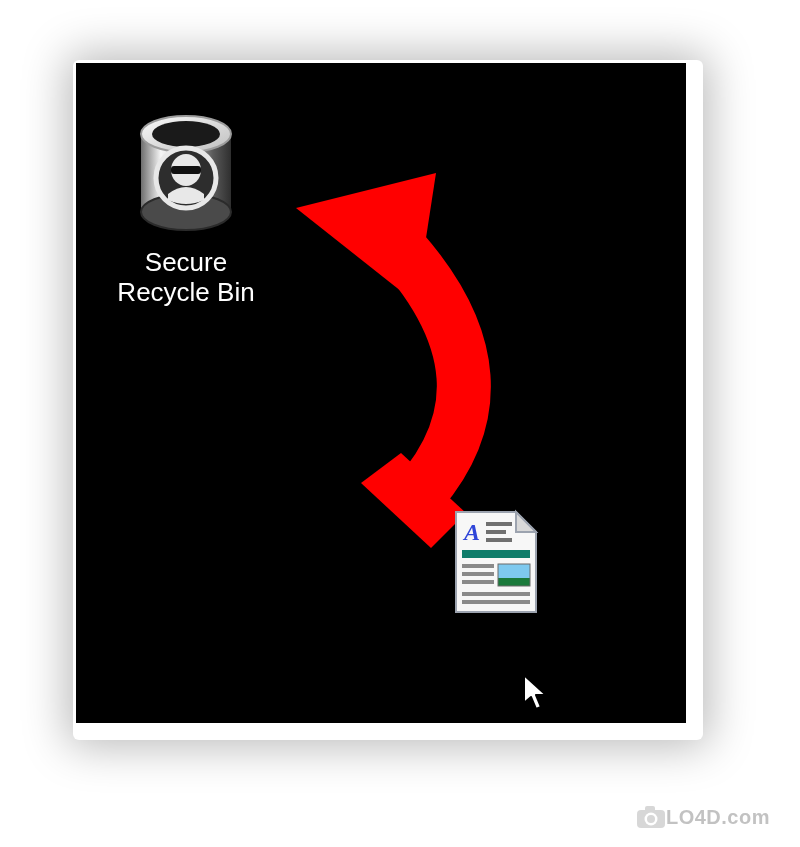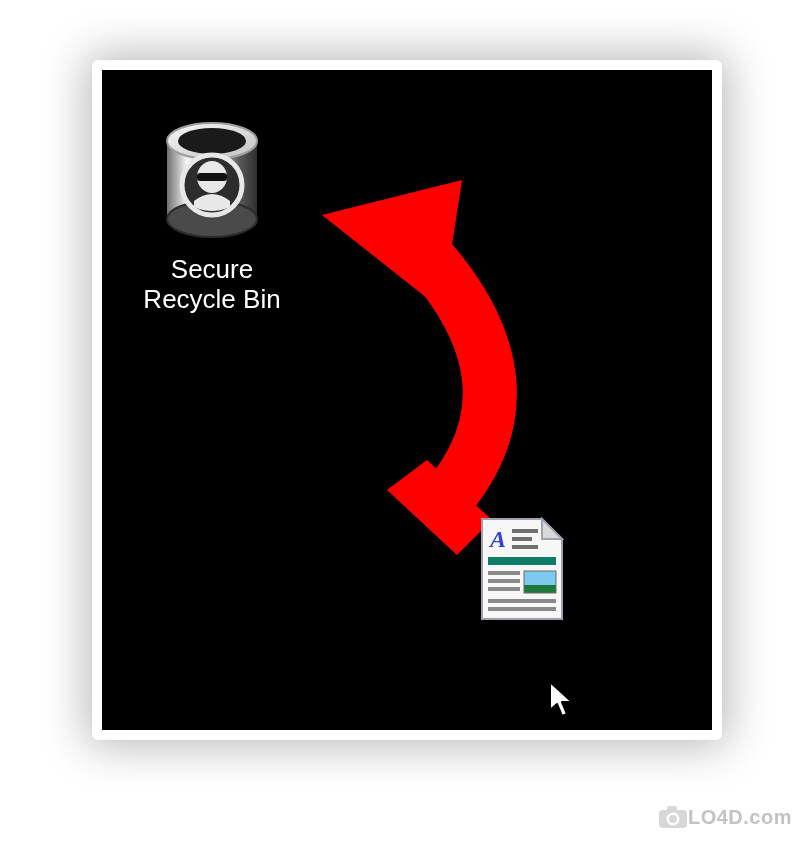--- a/index.html
+++ b/index.html
@@ -5,25 +5,25 @@
     * { margin: 0; padding: 0; box-sizing: border-box; }
     html, body {
       width: 800px;
       height: 847px;
       background: #ffffff;
       overflow: hidden;
       font-family: "Segoe UI", Tahoma, Arial, sans-serif;
     }
     .frame-wrap {
       position: absolute;
-      left: 92px;
+      left: 73px;
       top: 60px;
       width: 630px;
       height: 680px;
-      padding: 10px;
+      padding: 3px;
       border-radius: 6px;
       background: #fff;
       box-shadow: 0 0 45px 6px rgba(0,0,0,0.28);
     }
     .desktop {
       position: relative;
       width: 610px;
       height: 660px;
       background: #000;
       overflow: hidden;
@@ -57,21 +57,21 @@
     .cursor-pos {
       position: absolute;
       left: 445px;
       top: 610px;
       width: 30px;
       height: 40px;
       pointer-events: none;
     }
     .watermark {
       position: absolute;
-      right: 8px;
+      right: 30px;
       bottom: 18px;
       display: flex;
       align-items: center;
       opacity: 0.6;
       user-select: none;
       justify-content: flex-end;
     }
     .watermark-text {
       color: #9a9a9a;
       font-size: 20px;

